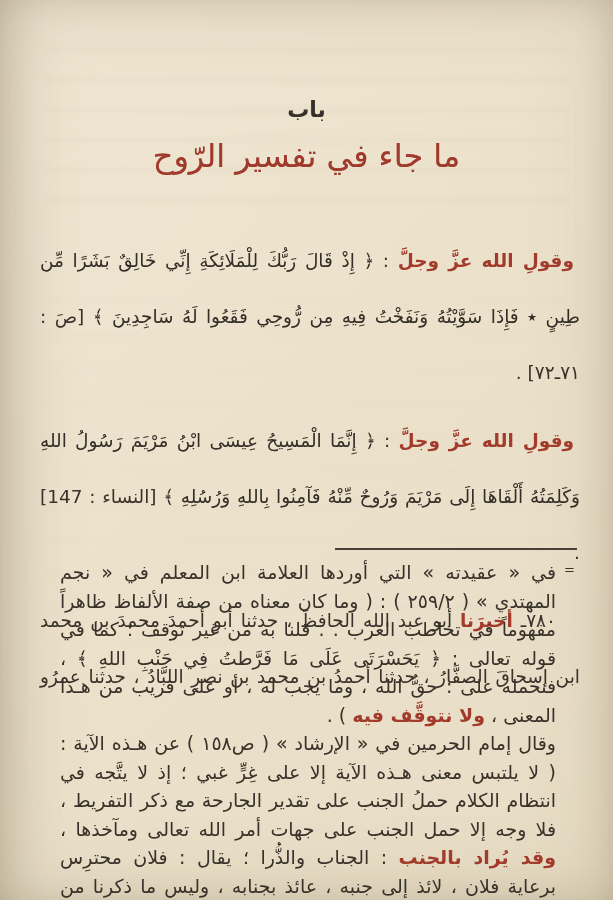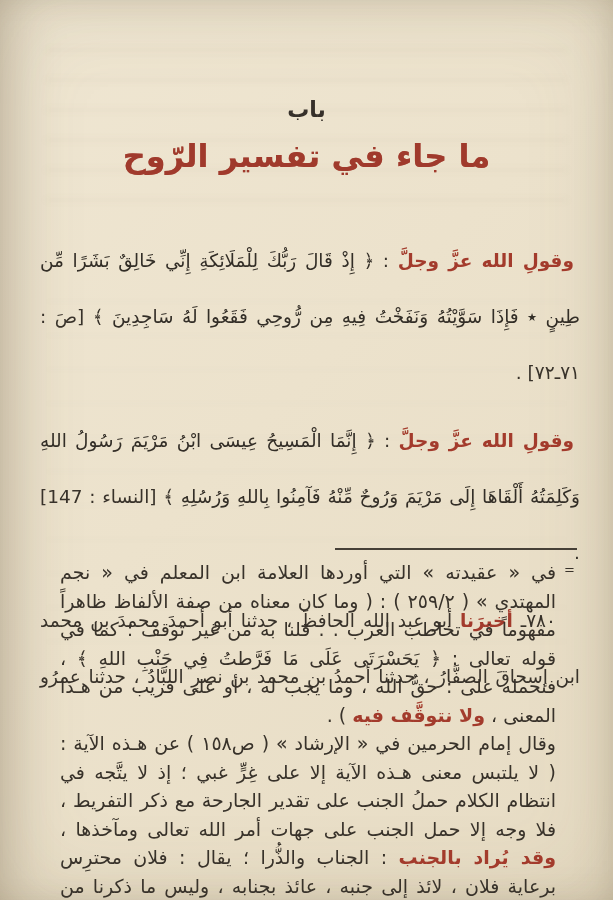--- a/index.html
+++ b/index.html
@@ -26,21 +26,21 @@
     top:300px;left:45px;right:45px;height:400px;
     background:repeating-linear-gradient(180deg,rgba(128,115,92,.05) 0 3px,transparent 3px 34px);
     filter:blur(3px);opacity:.4;
   }
   .bab{
     position:absolute;top:97px;left:0;right:0;
     text-align:center;font-size:22px;font-weight:700;color:#36302a;
   }
   .main-title{
     position:absolute;top:137px;left:0;right:0;
-    text-align:center;font-size:32px;font-weight:700;
+    text-align:center;font-size:32px;font-weight:400;
     color:#a03a2c;text-shadow:0 0 .6px rgba(160,58,44,.55);
   }
   .body-text{
     position:absolute;top:233px;right:33px;left:40px;
     font-size:18.5px;line-height:56px;text-align:justify;
   }
   .body-text p{margin:0 0 12px;}
   p.quote{text-indent:6px;}
   p.hadith{margin:0;text-indent:24px;text-align-last:justify;}
   .red{color:#a33b2c;font-weight:700;}

